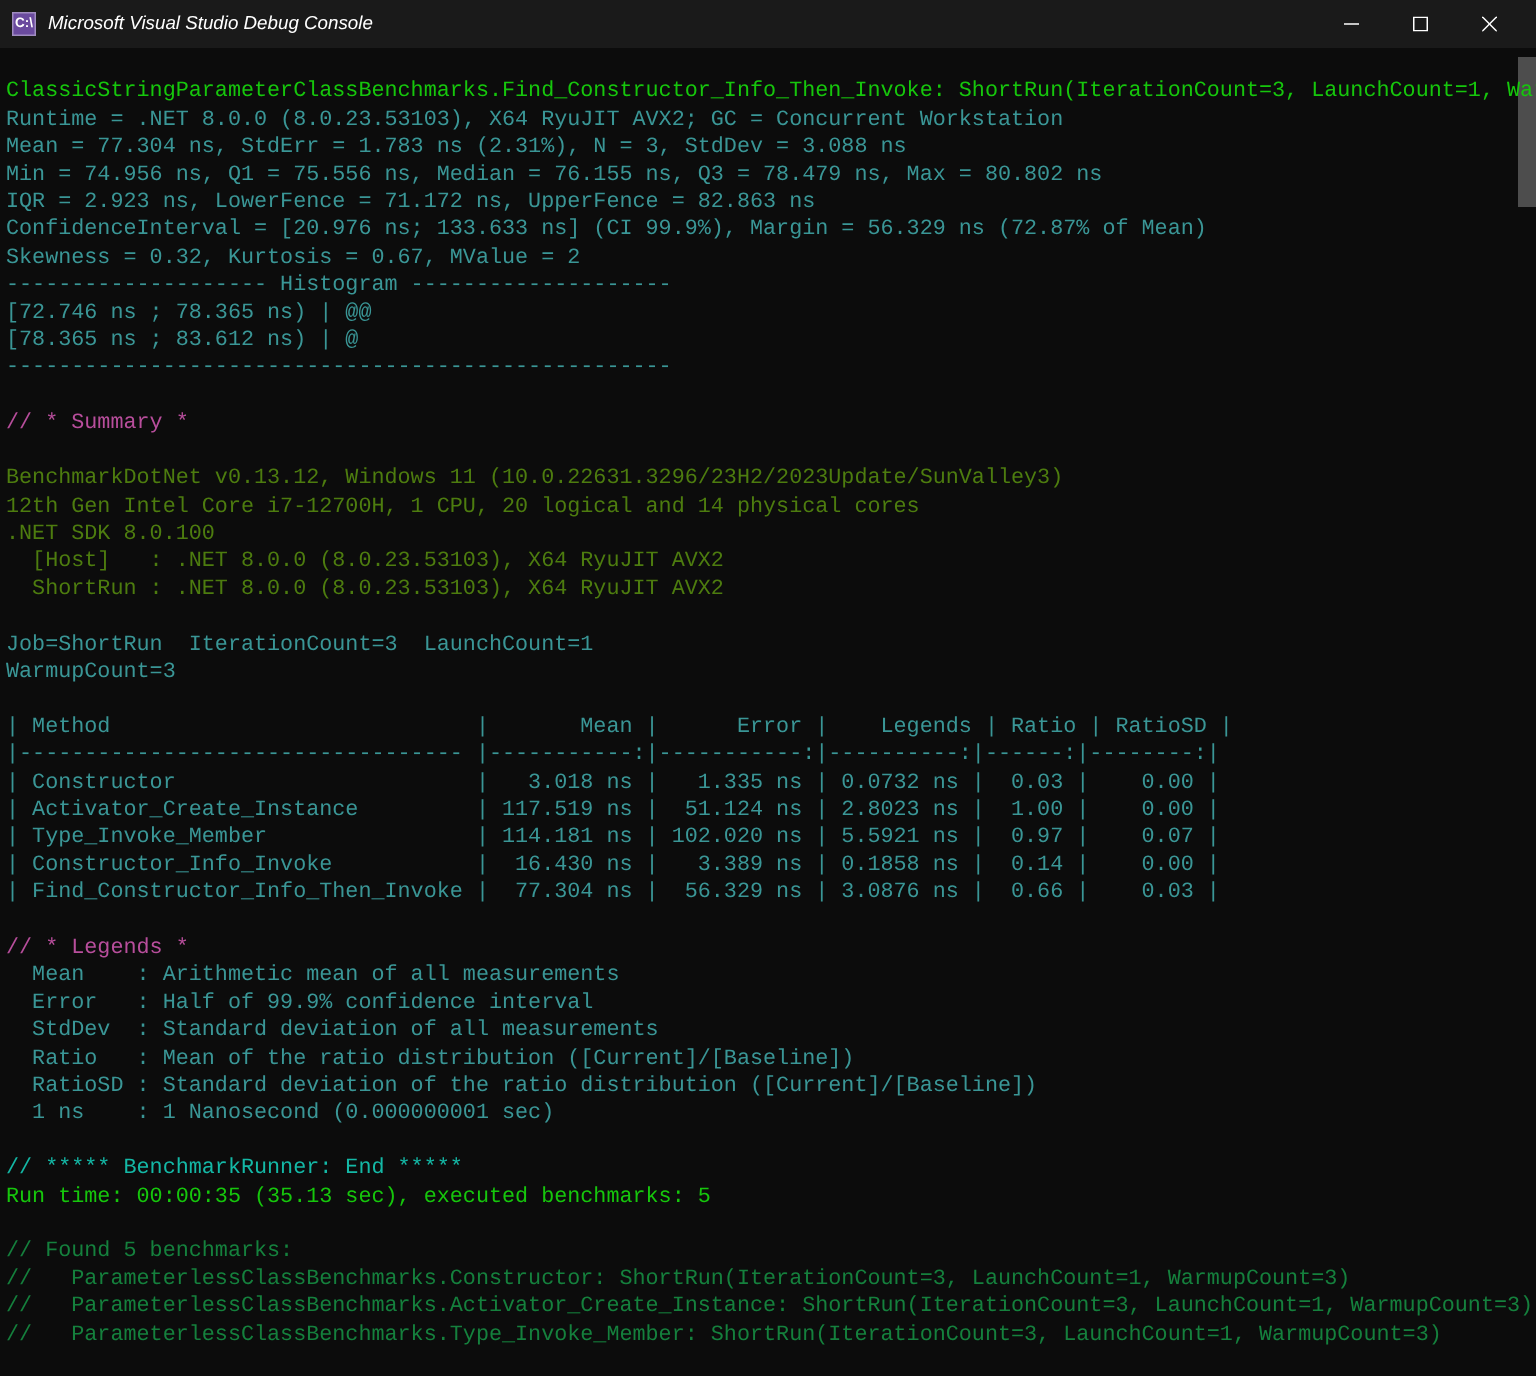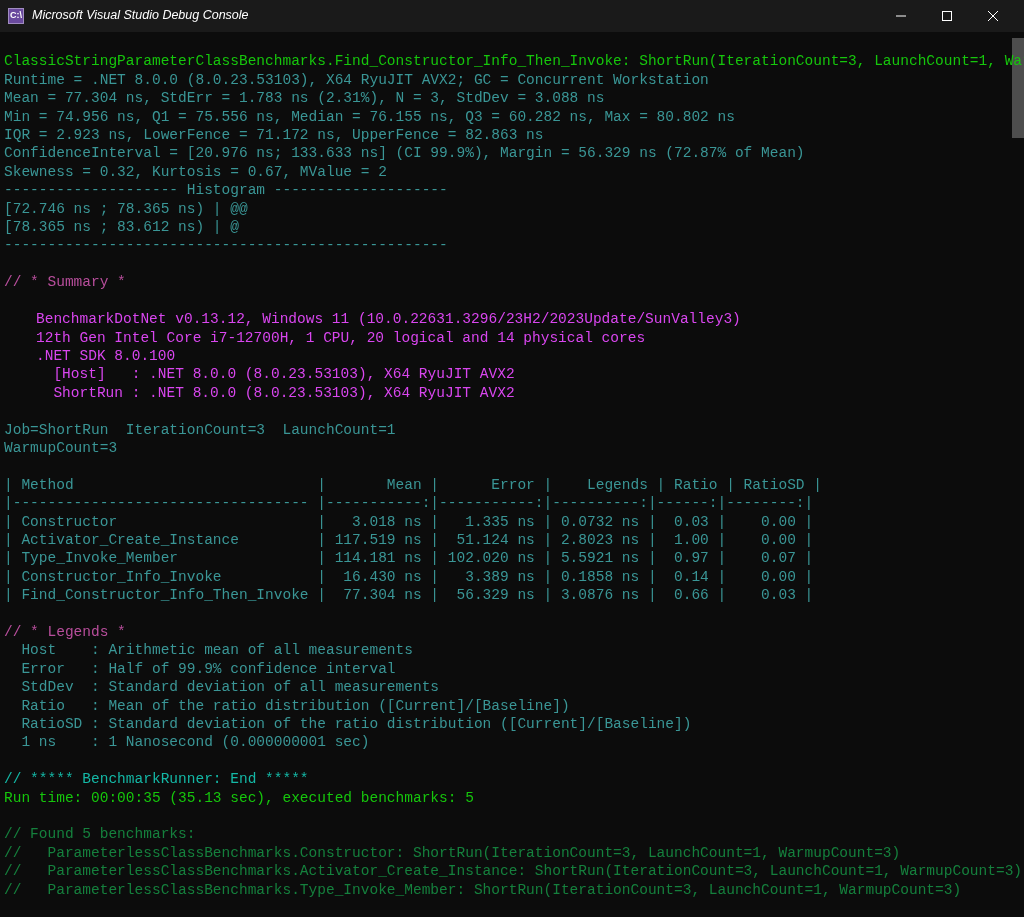--- a/index.html
+++ b/index.html
@@ -59,21 +59,21 @@
       width: 12px;
       height: 100px;
       background: #4d4d4d;
       border-radius: 0;
     }
     .c-cyan { color: #3a9696; }
     .c-green { color: #16c60c; }
     .c-magenta { color: #14b8a6; }
     .c-magenta2 { color: #b84e9c; }
     .c-olive { color: #15803d; }
-    .c-white { color: #d946ef; margin-left: 32px; }
+    .c-white { color: #4d7c0f; }
   </style>
 </head>
 <body>
 
 <div class="titlebar">
   <div class="app-icon">C:\</div>
   <div class="title">Microsoft Visual Studio Debug Console</div>
   <div class="window-controls">
     <div class="ctrl">
       <svg viewBox="0 0 10 10">
@@ -93,21 +93,21 @@
     </div>
   </div>
 </div>
 
 <div class="scrollbar"></div>
 
 <div class="console">
 <span class="c-green">ClassicStringParameterClassBenchmarks.Find_Constructor_Info_Then_Invoke: ShortRun(IterationCount=3, LaunchCount=1, WarmupCount=3)</span>
 <span class="c-cyan">Runtime = .NET 8.0.0 (8.0.23.53103), X64 RyuJIT AVX2; GC = Concurrent Workstation</span>
 <span class="c-cyan">Mean = 77.304 ns, StdErr = 1.783 ns (2.31%), N = 3, StdDev = 3.088 ns</span>
-<span class="c-cyan">Min = 74.956 ns, Q1 = 75.556 ns, Median = 76.155 ns, Q3 = 60.282 ns, Max = 80.802 ns</span>
+<span class="c-cyan">Min = 74.956 ns, Q1 = 75.556 ns, Median = 76.155 ns, Q3 = 78.479 ns, Max = 80.802 ns</span>
 <span class="c-cyan">IQR = 2.923 ns, LowerFence = 71.172 ns, UpperFence = 82.863 ns</span>
 <span class="c-cyan">ConfidenceInterval = [20.976 ns; 133.633 ns] (CI 99.9%), Margin = 56.329 ns (72.87% of Mean)</span>
 <span class="c-cyan">Skewness = 0.32, Kurtosis = 0.67, MValue = 2</span>
 <span class="c-cyan">-------------------- Histogram --------------------</span>
 <span class="c-cyan">[72.746 ns ; 78.365 ns) | @@</span>
 <span class="c-cyan">[78.365 ns ; 83.612 ns) | @</span>
 <span class="c-cyan">---------------------------------------------------</span>
 
 <span class="c-magenta2">// * Summary *</span>
 
@@ -122,21 +122,21 @@
 
 <span class="c-cyan">| Method                            |       Mean |      Error |    Legends | Ratio | RatioSD |</span>
 <span class="c-cyan">|---------------------------------- |-----------:|-----------:|----------:|------:|--------:|</span>
 <span class="c-cyan">| Constructor                       |   3.018 ns |   1.335 ns | 0.0732 ns |  0.03 |    0.00 |</span>
 <span class="c-cyan">| Activator_Create_Instance         | 117.519 ns |  51.124 ns | 2.8023 ns |  1.00 |    0.00 |</span>
 <span class="c-cyan">| Type_Invoke_Member                | 114.181 ns | 102.020 ns | 5.5921 ns |  0.97 |    0.07 |</span>
 <span class="c-cyan">| Constructor_Info_Invoke           |  16.430 ns |   3.389 ns | 0.1858 ns |  0.14 |    0.00 |</span>
 <span class="c-cyan">| Find_Constructor_Info_Then_Invoke |  77.304 ns |  56.329 ns | 3.0876 ns |  0.66 |    0.03 |</span>
 
 <span class="c-magenta2">// * Legends *</span>
-<span class="c-cyan">  Host    : Arithmetic mean of all measurements</span>
+<span class="c-cyan">  Mean    : Arithmetic mean of all measurements</span>
 <span class="c-cyan">  Error   : Half of 99.9% confidence interval</span>
 <span class="c-cyan">  StdDev  : Standard deviation of all measurements</span>
 <span class="c-cyan">  Ratio   : Mean of the ratio distribution ([Current]/[Baseline])</span>
 <span class="c-cyan">  RatioSD : Standard deviation of the ratio distribution ([Current]/[Baseline])</span>
 <span class="c-cyan">  1 ns    : 1 Nanosecond (0.000000001 sec)</span>
 
 <span class="c-magenta">// ***** BenchmarkRunner: End *****</span>
 <span class="c-green">Run time: 00:00:35 (35.13 sec), executed benchmarks: 5</span>
 
 <span class="c-olive">// Found 5 benchmarks:</span>

